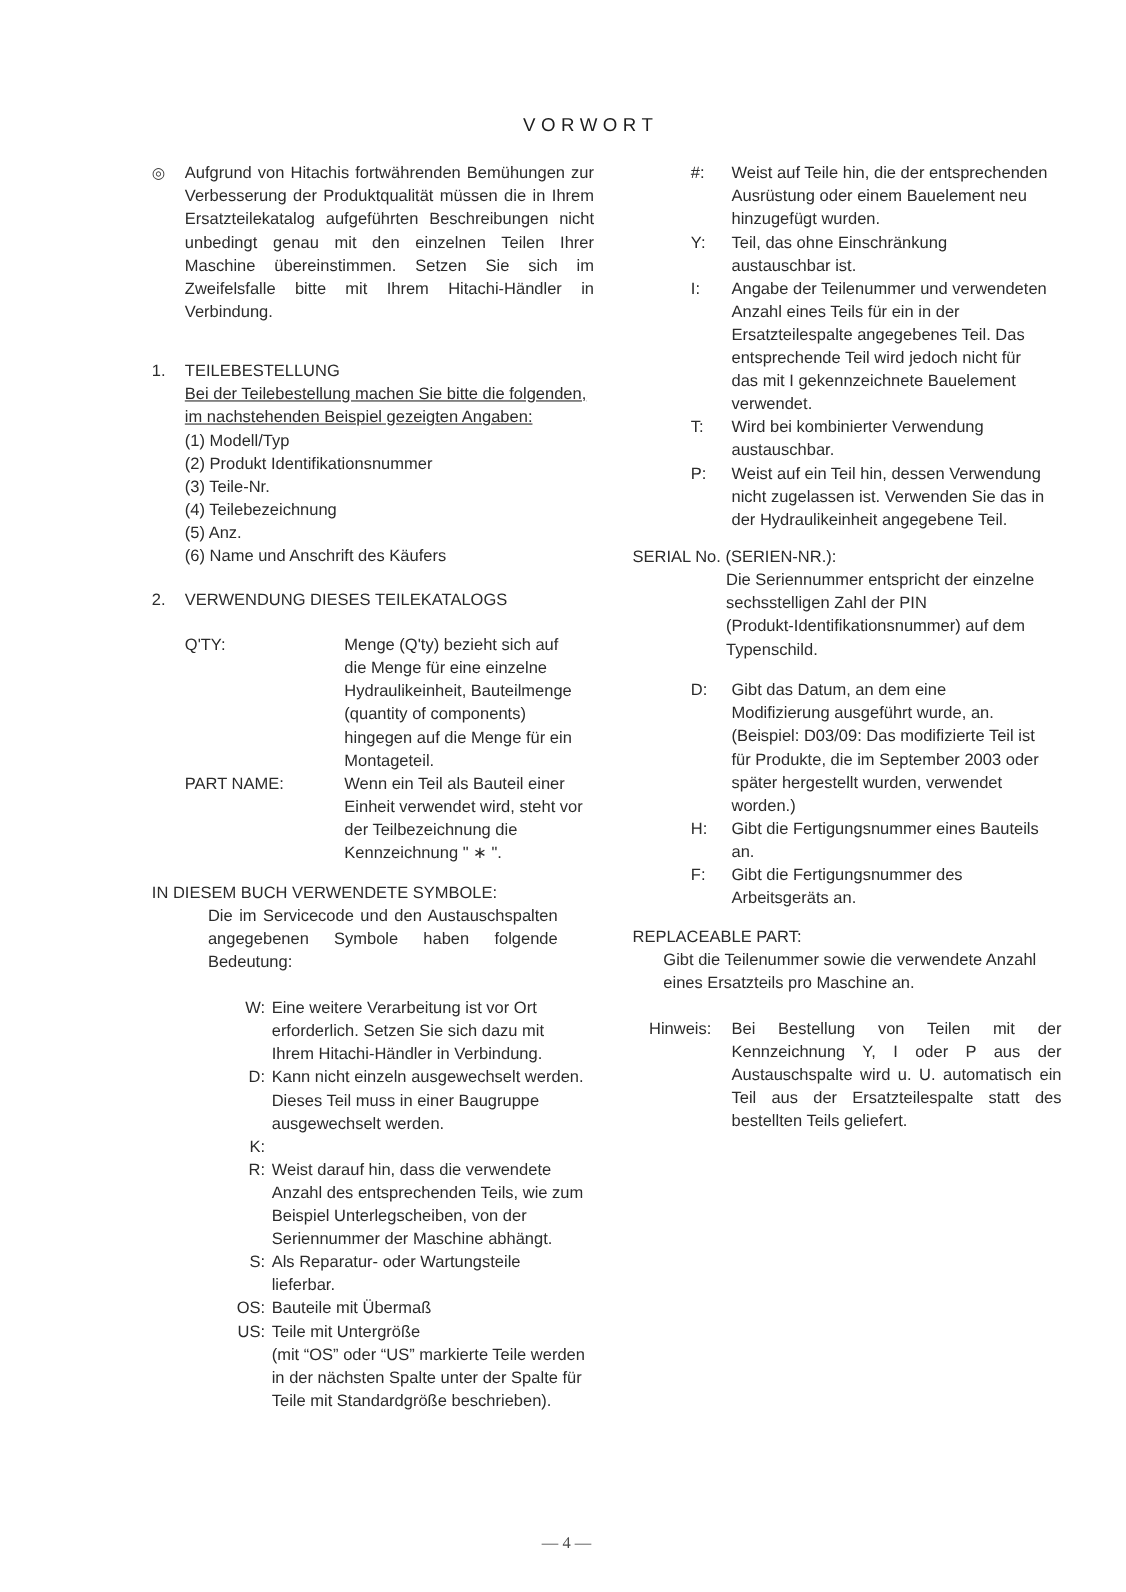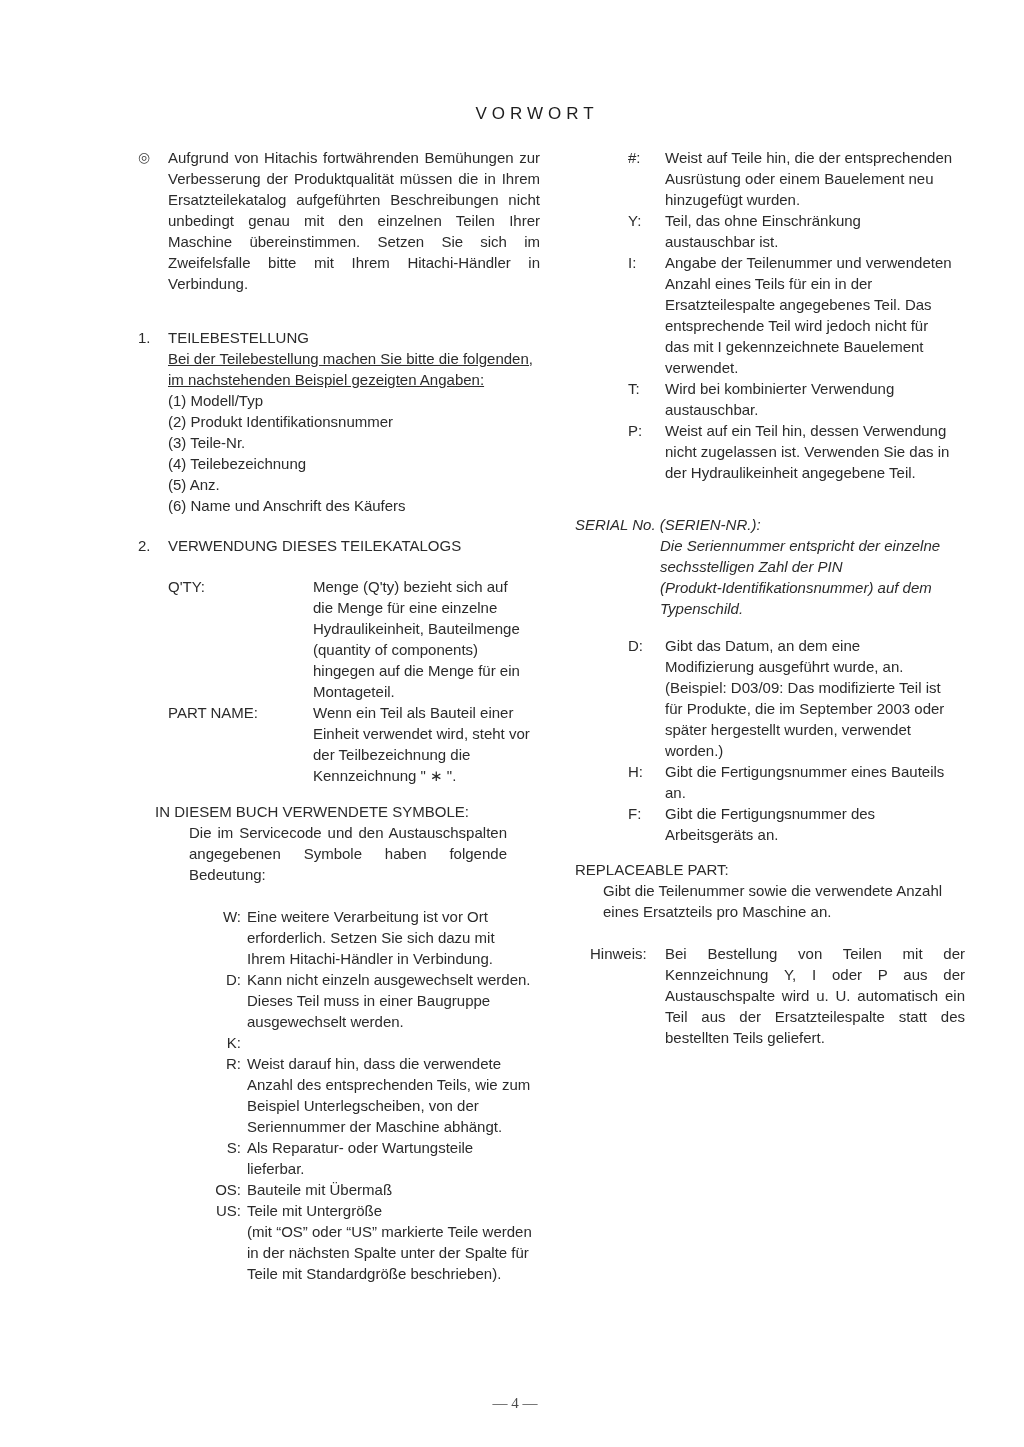--- a/index.html
+++ b/index.html
@@ -40,32 +40,32 @@
   .sec-body { margin-left: 30px; width: 372px; text-decoration: underline; }
   .sec-items { margin-left: 30px; }
 
   .section-2 { margin-top: 19px; }
   .terms { margin-left: 30px; margin-top: 20px; }
   .term-row { display: grid; grid-template-columns: 145px 1fr; }
   .term-def { width: 225px; }
 
   
   .symbols { margin-top: 15px; }
-  .symbols-head { margin-left: 17px; }
+  .symbols-head { }
   .symbols-intro { margin-left: 51px; width: 318px; }
   .sym-entries { margin-left: 67px; margin-top: 21px; }
   .sym-row { display: grid; grid-template-columns: 36px 1fr; column-gap: 6px; }
   .sym-key { text-align: right; }
 
   
   .r-entries { }
   .r-row { display: grid; grid-template-columns: 30px 1fr; column-gap: 7px; margin-left: 53px; }
   .r-text { width: 300px; }
 
-  .serial { margin-top: 31px; font-style: italic; }
+  .serial { margin-top: 13px; }
   .serial-body { margin-left: 85px; width: 305px; }
 
   .dhf { margin-top: 16px; }
 
   .replaceable { margin-top: 14px; }
   .replaceable-body { margin-left: 28px; width: 360px; }
 
   .note { margin-top: 21px; display: grid; grid-template-columns: 68px 1fr; column-gap: 7px; margin-left: 15px; }
   .note-body { width: 300px; }
 

